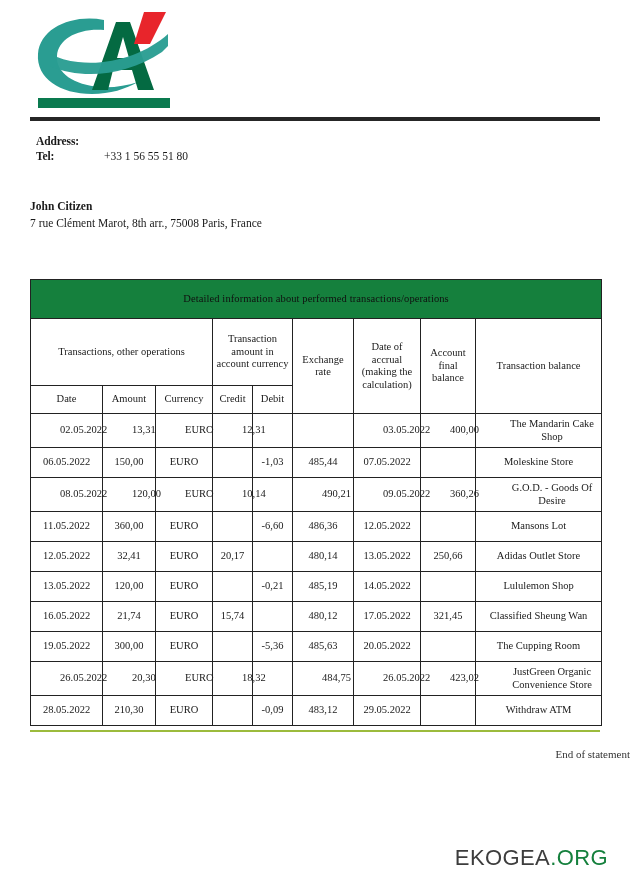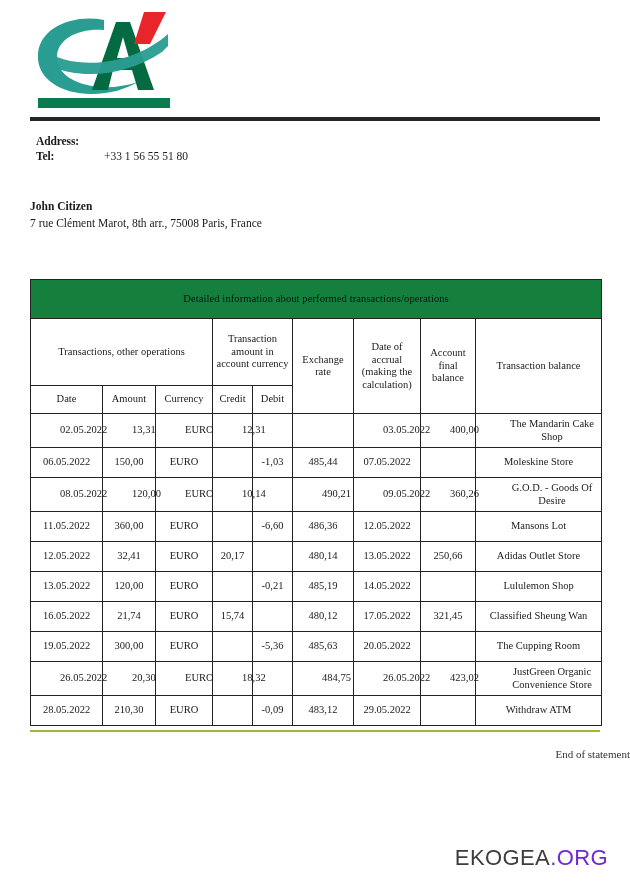--- a/index.html
+++ b/index.html
@@ -149,21 +149,21 @@
   
   #watermark {
     position: absolute;
     right: 22px;
     top: 845px;
     font-family: "Liberation Sans", sans-serif;
     font-size: 22px;
     letter-spacing: 0.4px;
   }
   #watermark .wm-dark { color: #3d3d3d; margin-left: 16px; }
-  #watermark .wm-green { color: #6d28d9; }
+  #watermark .wm-green { color: #15803d; }
 </style>
 </head>
 <body>
 
 <div id="logo-block">
   <svg id="logo-mark" viewBox="0 0 150 104">
 
     <path d="M74 14 C42 8 10 22 8 48 C6 72 30 88 62 88 C80 88 96 83 108 76
              C96 80 82 82 70 81 C44 79 26 67 27 50 C28 33 48 22 74 24 Z" fill="#2a9d92"></path>
 

